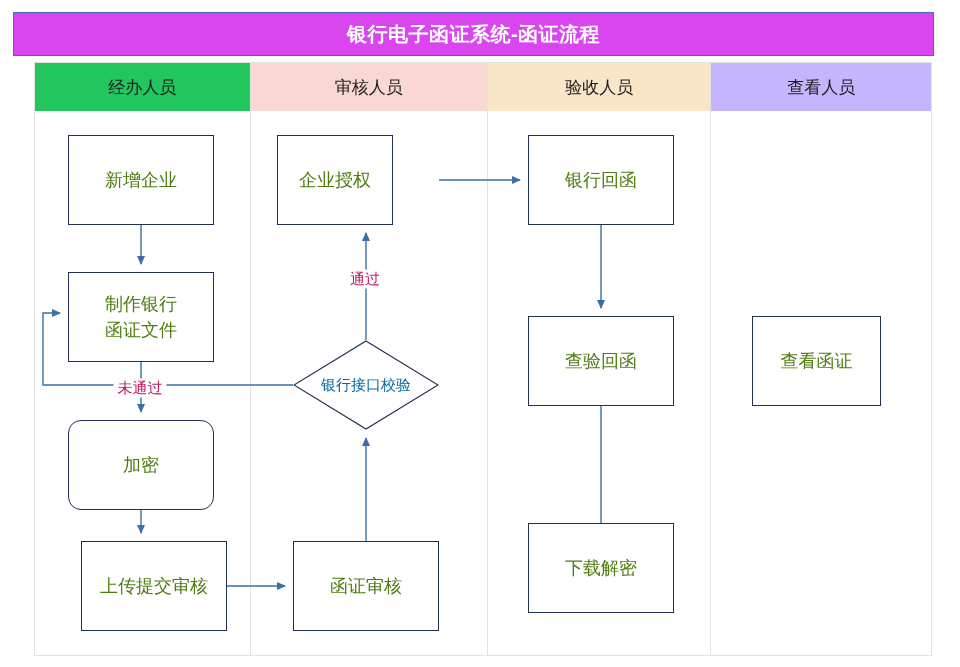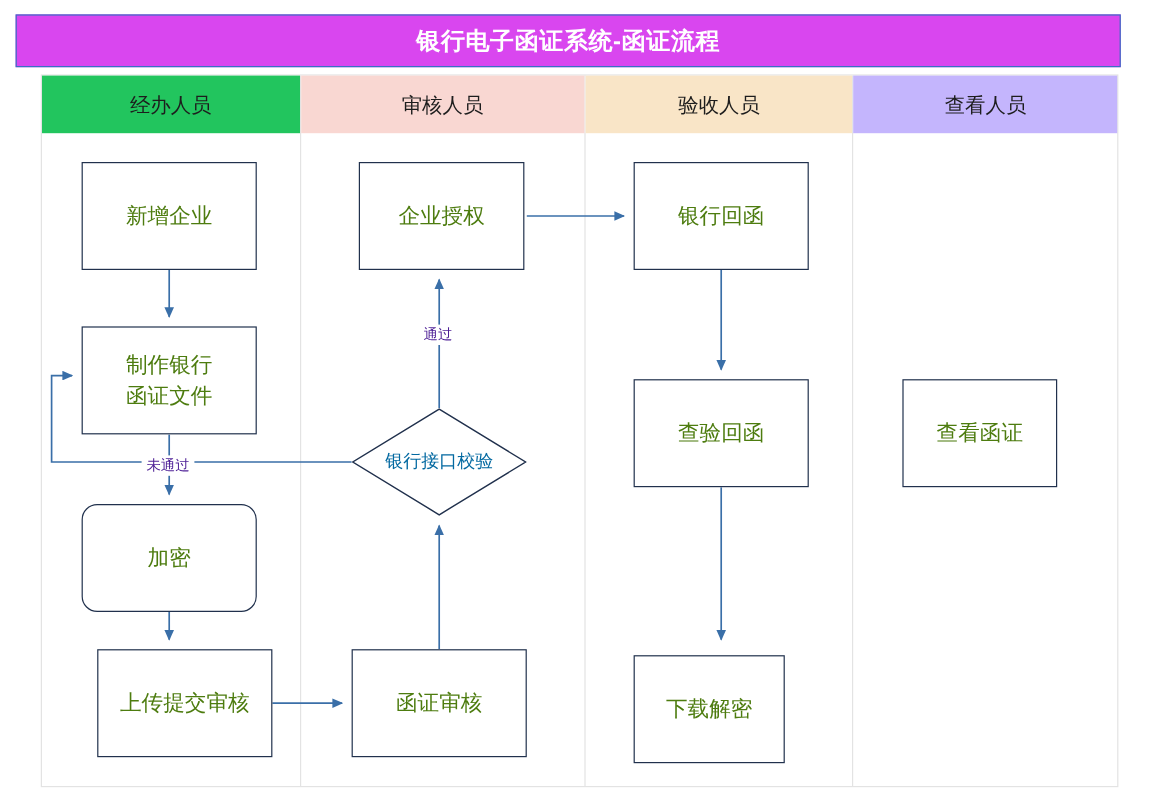--- a/index.html
+++ b/index.html
@@ -116,22 +116,22 @@
     position: absolute;
     left: 0; top: 0;
     width: 960px; height: 667px;
     z-index: 2;
     pointer-events: none;
   }
   .edge-label {
     position: absolute;
     z-index: 4;
     background: #ffffff;
-    font-size: 12px;
-    color: #4c1d95;
+    font-size: 15px;
+    color: #be185d;
     padding: 0 4px;
     white-space: nowrap;
     transform: translate(-50%, -50%);
   }
 </style>
 </head>
 <body>
 
 <div id="canvas">
 
@@ -221,42 +221,42 @@
     <span class="node-label">制作银行
 函证文件</span>
   </div>
   <div class="node" style="left:68px; top:420px; width:146px; height:90px;border-radius:13px;">
     <span class="node-label">加密</span>
   </div>
   <div class="node" style="left:68px; top:541px; width:146px; height:90px;margin-left:13px;">
     <span class="node-label">上传提交审核</span>
   </div>
 
-  <div class="node" style="left:299px; top:135px; width:138px; height:90px;">
+  <div class="node" style="left:277px; top:135px; width:116px; height:90px;">
     <span class="node-label">企业授权</span>
   </div>
 
   <div class="decision-wrap" style="left:293px; top:340px; width:146px; height:90px;">
     <svg class="decision-shape" viewBox="0 0 146 90" preserveAspectRatio="none">
       <polygon points="73,1 145,45 73,89 1,45" fill="#ffffff" stroke="#21314d" stroke-width="1.2"></polygon>
     </svg>
     <span class="decision-label">银行接口校验</span>
   </div>
 
   <div class="node" style="left:293px; top:541px; width:146px; height:90px;">
     <span class="node-label">函证审核</span>
   </div>
 
   <div class="node" style="left:528px; top:135px; width:146px; height:90px;">
     <span class="node-label">银行回函</span>
   </div>
   <div class="node" style="left:528px; top:316px; width:146px; height:90px;">
     <span class="node-label">查验回函</span>
   </div>
-  <div class="node" style="left:528px; top:546px; width:126px; height:90px;text-align:center;">
+  <div class="node" style="left:528px; top:523px; width:146px; height:90px;text-align:center;">
     <span class="node-label">下载解密</span>
   </div>
 
   <div class="node" style="left:752px; top:316px; width:129px; height:90px;">
     <span class="node-label">查看函证</span>
   </div>
 
   <span class="edge-label" style="left:140px; top:388px;">未通过</span>
   <span class="edge-label" style="left:365px; top:279px;">通过</span>
 

